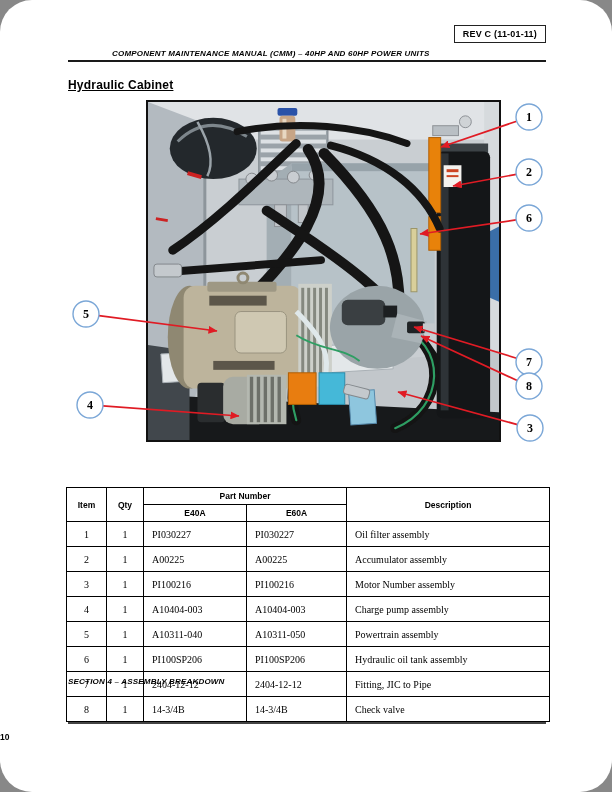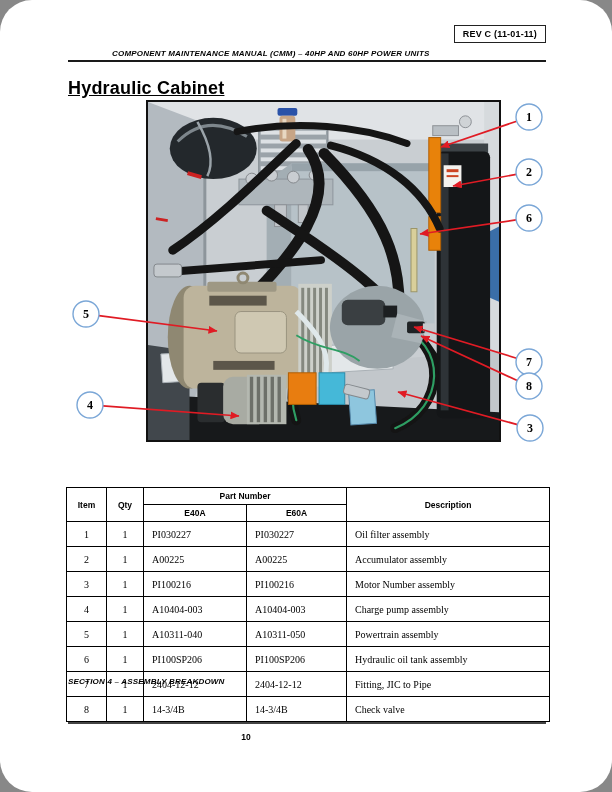--- a/index.html
+++ b/index.html
@@ -12,21 +12,21 @@
   .rev-box{
     position:absolute;top:25px;right:66px;border:1.6px solid #222;
     padding:3px 8px;font-weight:bold;font-size:9px;letter-spacing:.2px;background:#fff;
   }
   .manual-title{
     position:absolute;left:68px;top:49px;width:480px;
     font-size:8px;font-weight:bold;font-style:italic;letter-spacing:.2px;padding-left:44px;
   }
   .header-rule{position:absolute;left:68px;top:60px;width:478px;height:2px;background:#1a1a1a;}
   .section-title{
-    position:absolute;left:68px;top:78px;font-size:18px;font-weight:bold;
+    position:absolute;left:68px;top:78px;font-size:12px;font-weight:bold;
     text-decoration:underline;letter-spacing:.2px;
   }
   
   .photo-frame{
     position:absolute;left:146px;top:100px;width:355px;height:342px;
     border:2.5px solid #111;box-sizing:border-box;background:#c9ced2;
   }
   .photo-frame svg{display:block;width:100%;height:100%;}
   #callout-layer{position:absolute;left:0;top:0;width:612px;height:792px;pointer-events:none;}
   .fig-caption{
@@ -58,21 +58,21 @@
     font-family:"Liberation Serif",serif;font-size:10px;height:24px;vertical-align:middle;
   }
   .parts-table td.ctr{text-align:center;}
   .parts-table td.lft{text-align:left;padding-left:8px;}
   
   .footer-label{
     position:absolute;left:68px;top:677px;font-size:8px;font-weight:bold;font-style:italic;letter-spacing:.2px;
   }
   .footer-rule{position:absolute;left:68px;top:722px;width:478px;height:1.5px;background:#444;}
   .page-number{
-    position:absolute;left:0;top:732px;width:492px;text-align:center;
+    position:absolute;left:0;top:732px;width:492px;
     font-size:8.5px;font-weight:bold;
   }
 </style>
 </head>
 <body>
 
 <div class="page">
 
   <div class="rev-box">REV C (11-01-11)</div>
   <div class="manual-title">COMPONENT MAINTENANCE MANUAL (CMM) – 40HP AND 60HP POWER UNITS</div>

